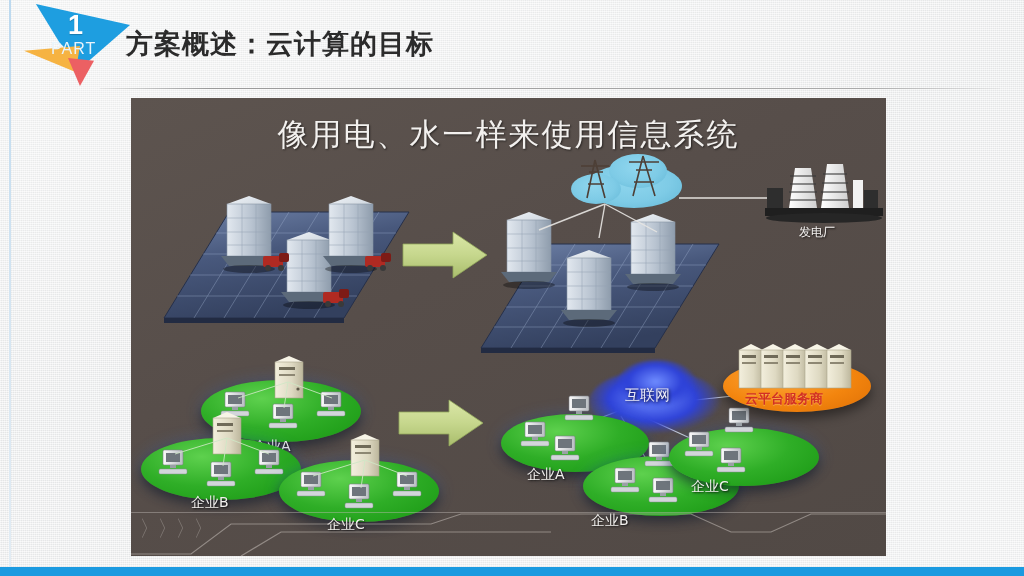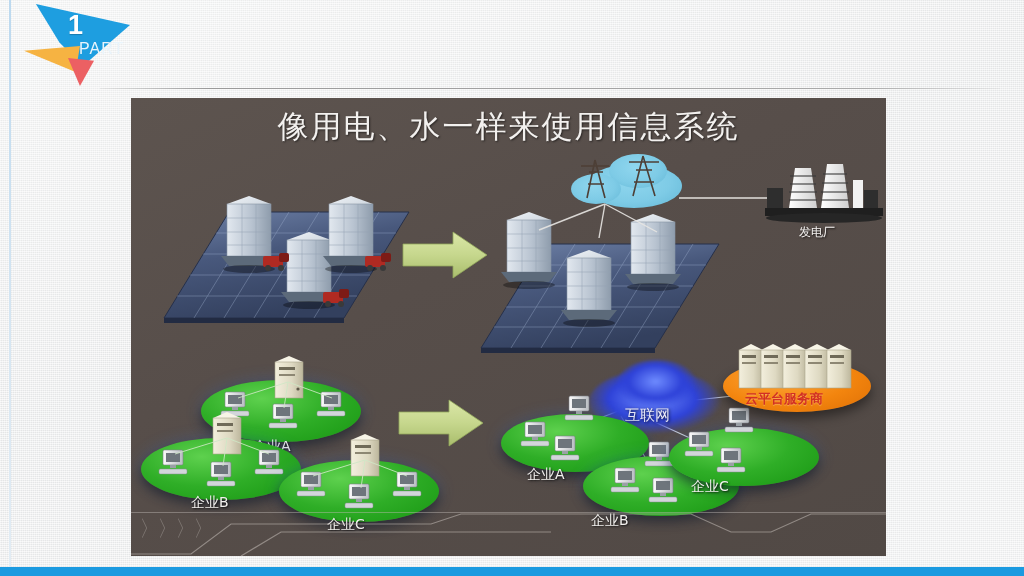--- a/index.html
+++ b/index.html
@@ -52,21 +52,21 @@
   }
   .part-num {
     position: absolute; left: 44px; top: 10px;
     font-size: 27px; font-weight: bold; color: #ffffff;
     font-family: "Liberation Sans", sans-serif; line-height: 1;
     text-shadow: 0 1px 1px rgba(0,0,0,.22);
   }
   .part-word {
     position: absolute; left: 27px; top: 39px;
     font-size: 16px; letter-spacing: 1px; color: #e9f4fb;
-    font-family: "Liberation Sans", sans-serif; line-height: 1; margin-left: 28px;
+    font-family: "Liberation Sans", sans-serif; line-height: 1;
   }
 
   .header-title {
     position: absolute; left: 126px; top: 26px;
     font-size: 27px; font-weight: bold; color: #2b2b2b;
     font-family: "DejaVu Sans", "Liberation Sans", sans-serif;
     letter-spacing: 1px; white-space: nowrap;
   }
 
   .header-rule {
@@ -75,21 +75,21 @@
   }
 
   
   .figure {
     position: absolute; left: 131px; top: 98px; width: 755px; height: 458px;
     background: linear-gradient(155deg, #5d544f 0%, #574e4a 40%, #514945 100%);
     overflow: hidden;
   }
 
   .fig-title {
-    position: absolute; left: 0; right: 0; top: 8px;
+    position: absolute; left: 0; right: 0; top: 16px;
     text-align: center;
     font-size: 31px; color: #f3f1ef; letter-spacing: 2px;
     font-family: "DejaVu Sans", "Liberation Sans", sans-serif;
     text-shadow: 1px 1px 2px rgba(0,0,0,.55);
   }
 
   
   .fig-footer { position: absolute; left: 0; right: 0; bottom: 0; height: 62px; }
   .fig-footer .hline {
     position: absolute; left: 0; right: 0; top: 18px; height: 1px;
@@ -133,21 +133,21 @@
     filter: blur(.3px);
   }
   .cloud-inet {
     position: absolute; border-radius: 50%;
     background: radial-gradient(ellipse at 48% 45%, #6f8cff 0%, #2e42d8 45%, rgba(20,28,120,0) 72%);
     filter: blur(1.5px);
   }
   .lbl-inet {
     position: absolute; color:#e9e9f6; font-size: 15px;
     font-family: "DejaVu Sans", "Liberation Sans", sans-serif;
-    text-shadow: 1px 1px 3px rgba(0,0,0,.8); white-space: nowrap; margin-top: 20px;
+    text-shadow: 1px 1px 3px rgba(0,0,0,.8); white-space: nowrap;
   }
   .lbl-cloudprov {
     position: absolute; color: #d23024; font-size: 13px; font-weight: bold;
     font-family: "DejaVu Sans", "Liberation Sans", sans-serif;
     text-shadow: 0 1px 1px rgba(255,210,150,.5); white-space: nowrap;
   }
   .lbl-plant {
     position: absolute; color: #f4f2f0; font-size: 12px;
     font-family: "DejaVu Sans", "Liberation Sans", sans-serif;
     text-shadow: 1px 1px 2px rgba(0,0,0,.75); white-space: nowrap;
@@ -164,20 +164,21 @@
   <div class="header">
 
     <div class="part-badge">
       <div class="tri-main"></div>
       <div class="tri-orange"></div>
       <div class="tri-red"></div>
       <div class="part-num">1</div>
       <div class="part-word">PART</div>
     </div>
 
+    <div class="header-title">方案概述：云计算的目标</div>
     <div class="header-rule"></div>
   </div>
 
   <div class="figure">
 
     <div class="fig-title">像用电、水一样来使用信息系统</div>
 
     <div>
 
       <svg class="plane" style="left:28px; top:108px;" width="260" height="130">

